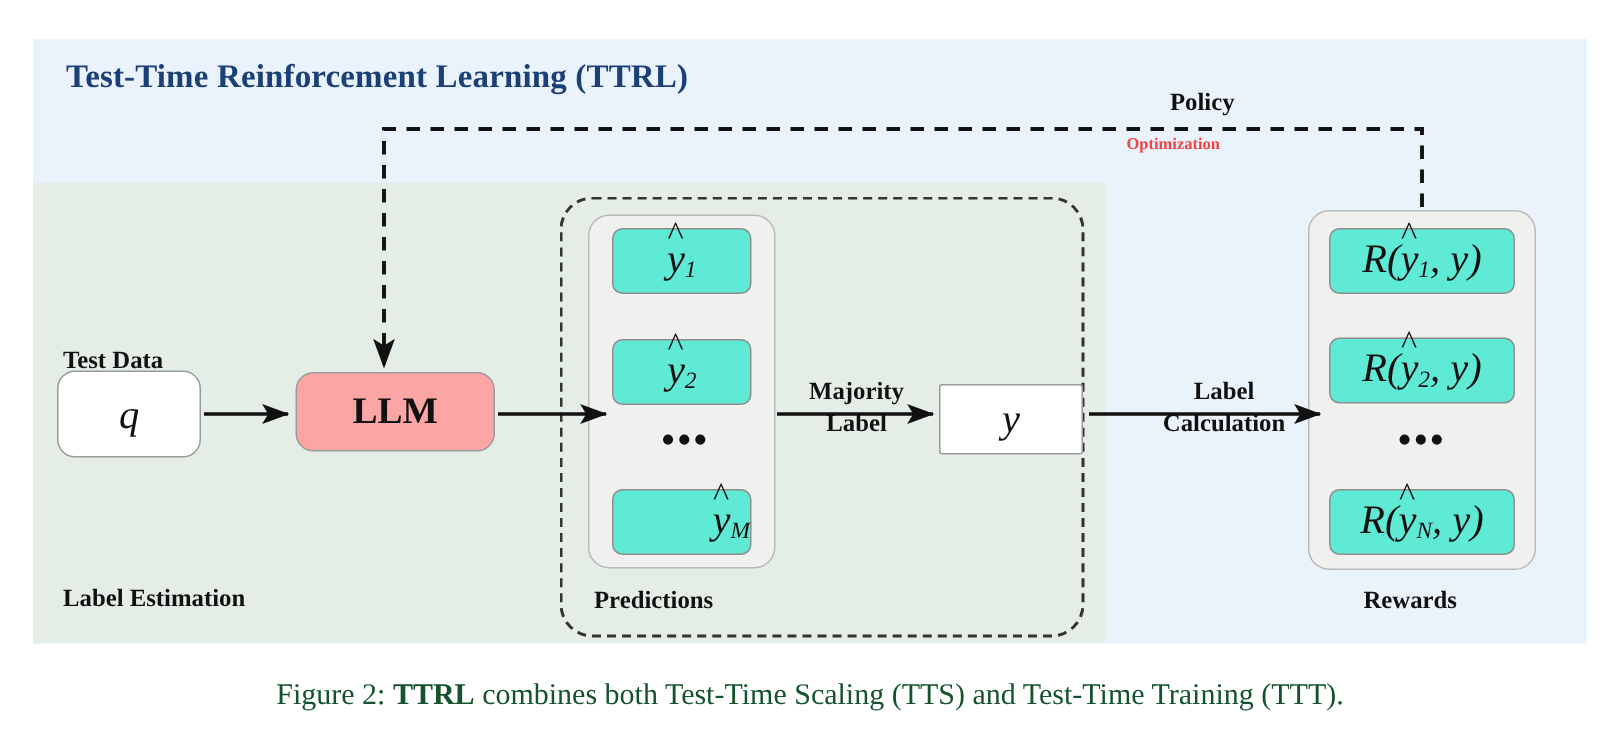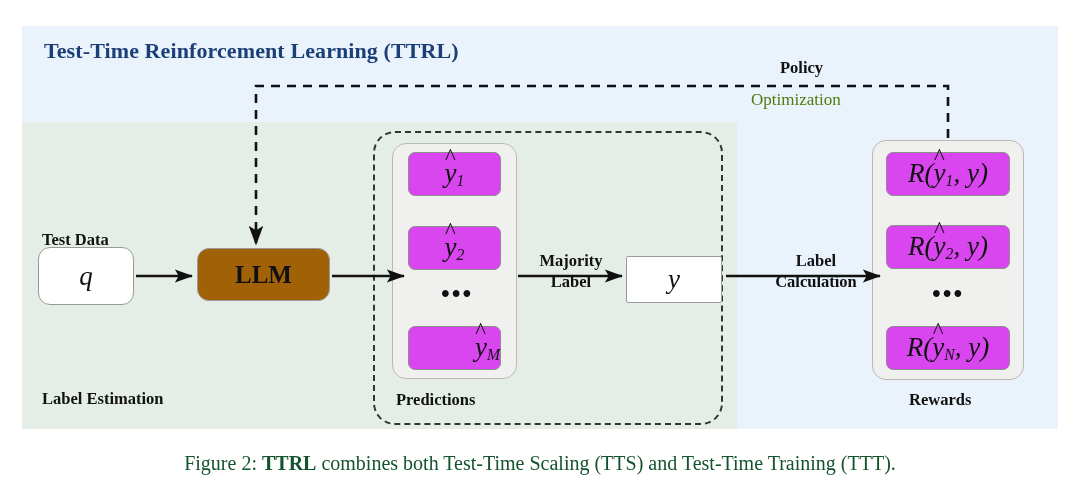--- a/index.html
+++ b/index.html
@@ -90,21 +90,21 @@
     left: 50%;
     transform: translateX(-52%);
     top: -0.62em;
     font-style: normal;
     font-size: 0.85em;
   }
 
   .q-box   { left: 38px;  top: 247px; width: 96px;  height: 58px; }
   .llm-box {
     left: 197px; top: 248px; width: 133px; height: 53px;
-    background: #a16207;
+    background: #fca5a5;
     font-family: "Liberation Serif", "DejaVu Serif", serif;
     font-weight: bold;
     font-size: 25px;
     color: #111;
   }
   .y-box   { left: 626px; top: 256px; width: 96px;  height: 47px; }
 
   
   .group-box {
     position: absolute;
@@ -116,21 +116,21 @@
   .pred-group   { left: 392px; top: 143px; width: 125px; height: 236px; }
   .reward-group { left: 872px; top: 140px; width: 152px; height: 240px; }
 
   
   .item-box {
     position: absolute;
     box-sizing: border-box;
     display: flex;
     align-items: center;
     justify-content: center;
-    background: #d946ef;
+    background: #5eead4;
     border: 1.5px solid #8e8e8e;
     border-radius: 7px;
   }
   .pred-item   { left: 408px; width: 93px;  height: 44px; }
   .reward-item { left: 886px; width: 124px; height: 44px; }
 
   .pred-1  { top: 152px; }
   .pred-2  { top: 226px; justify-content: center; }
   .pred-M  { top: 326px; justify-content: flex-end; }
   .rew-1   { top: 152px; }
@@ -193,21 +193,21 @@
     position: absolute;
     left: 780px; top: 58px;
     font-family: "Liberation Serif", "DejaVu Serif", serif;
     font-weight: bold; font-size: 16.5px; color: #111;
     white-space: nowrap;
   }
   .lbl-policy-bot {
     position: absolute;
     left: 751px; top: 90px;
     font-family: "Liberation Serif", "DejaVu Serif", serif;
-    font-weight: normal; font-size: 17px; color: #4d7c0f;
+    font-weight: bold; font-size: 11px; color: #ef4444;
     white-space: nowrap;
   }
 
   
   #arrow-layer {
     position: absolute;
     left: 0; top: 0;
     width: 1080px;
     height: 501px;
     pointer-events: none;

